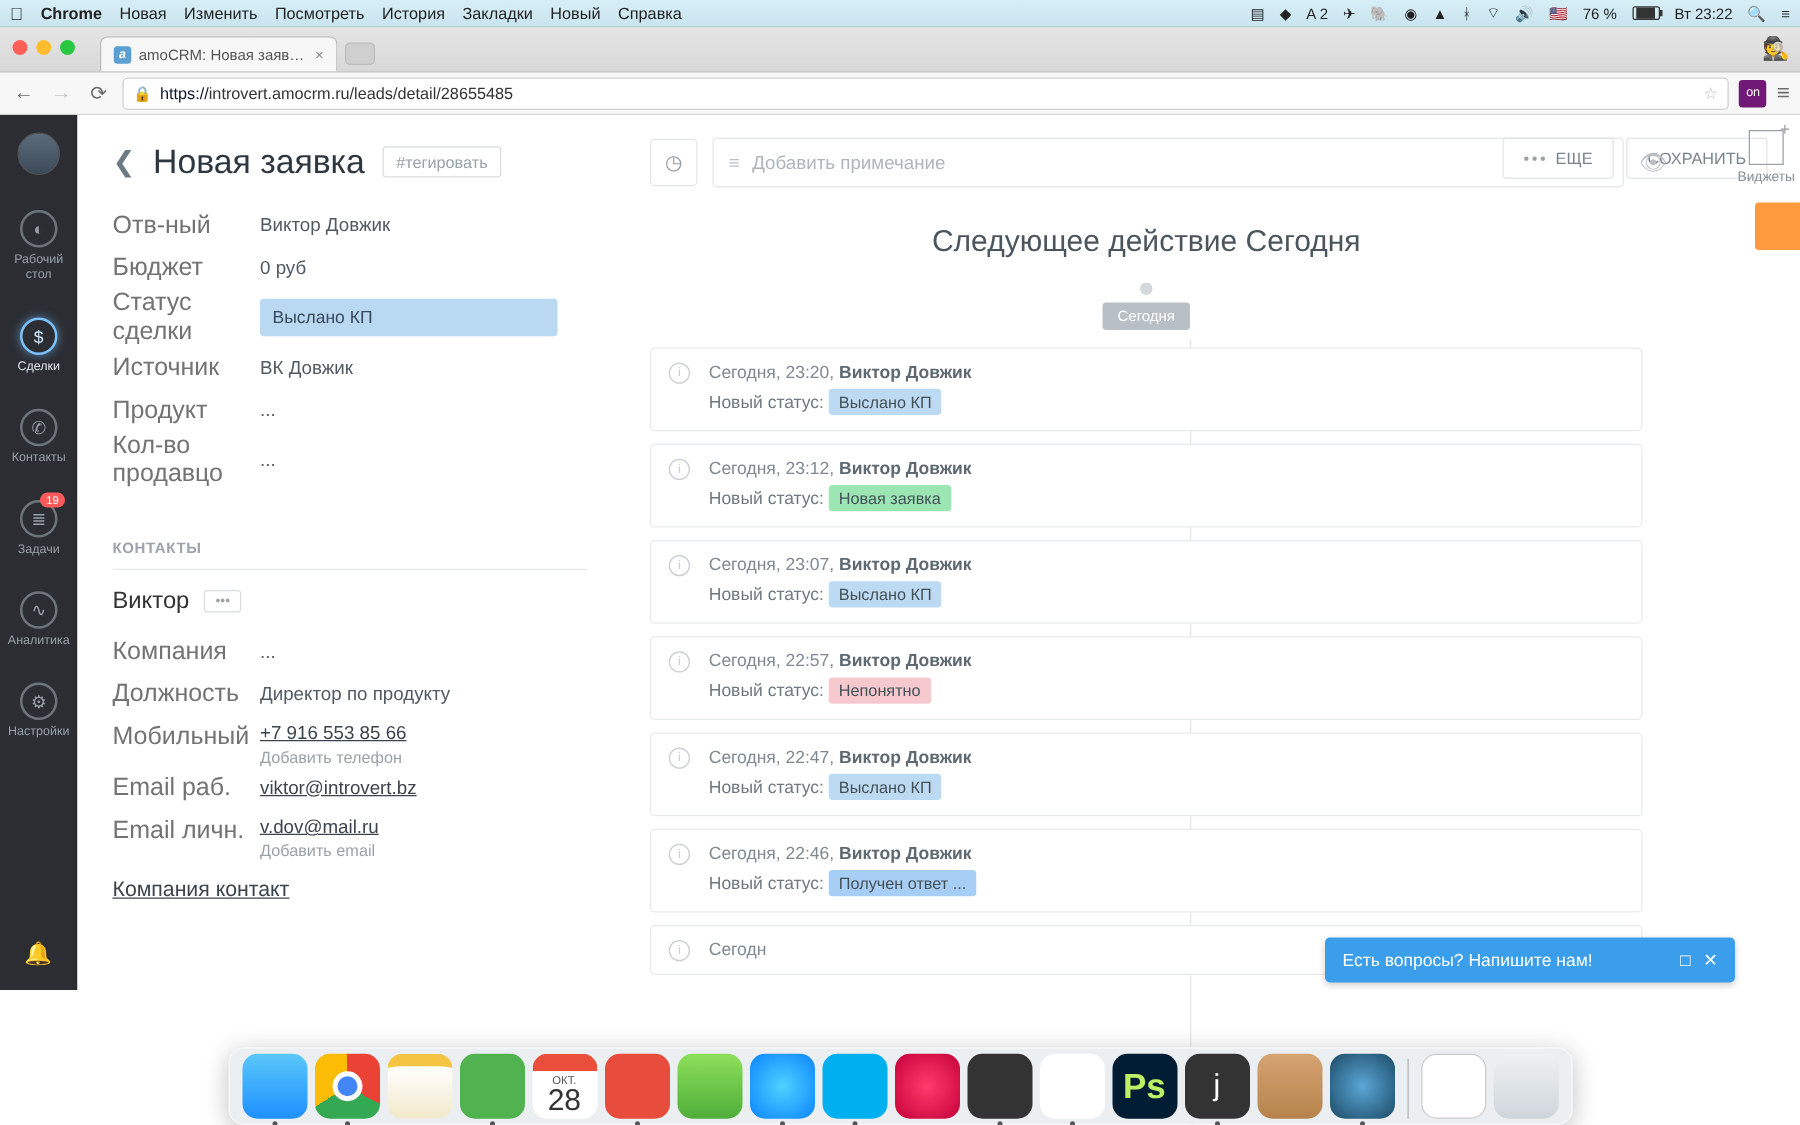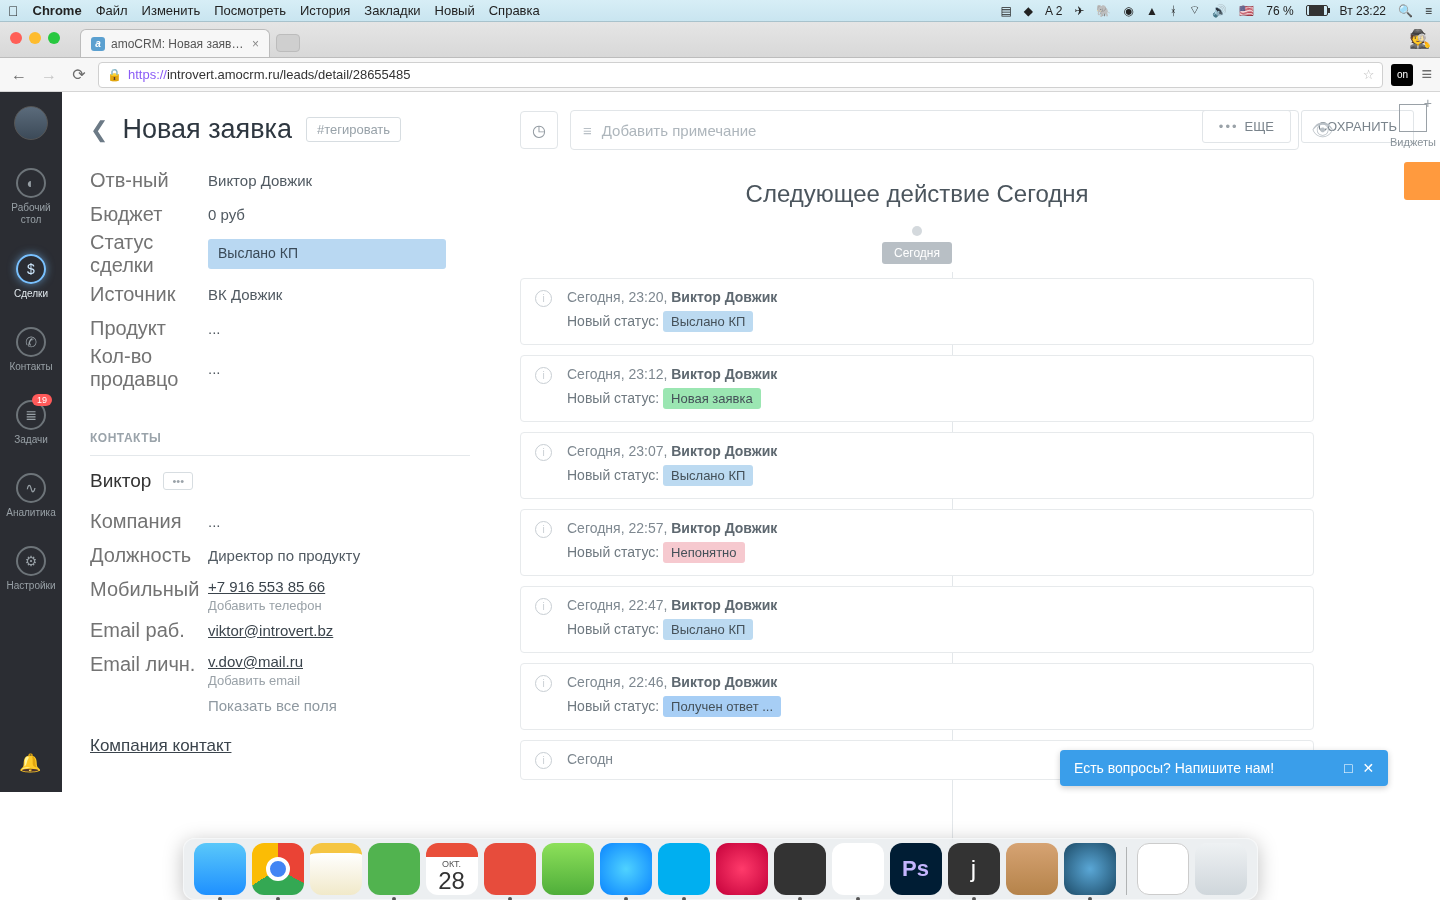--- a/index.html
+++ b/index.html
@@ -24,23 +24,23 @@
   .tab { margin-left:80px; background:#f7f7f7; border:1px solid #bcbcbc; border-bottom:none; border-radius:6px 6px 0 0; height:28px; display:flex; align-items:center; padding:0 10px; font-size:12px; color:#555; gap:6px; max-width:190px;}
   .tab .favicon{ width:14px; height:14px; background:#5ba0d0; border-radius:3px; color:#fff; font-size:10px; font-weight:bold; display:flex; align-items:center; justify-content:center; font-style:italic;}
   .tab .title{ white-space:nowrap; overflow:hidden; text-overflow:ellipsis; flex:1;}
   .tab .x{ color:#888;}
   .newtab { width:24px; height:18px; background:#cfcfcf; border:1px solid #bcbcbc; border-radius:4px; margin-left:6px; margin-bottom:5px;}
   .incognito { position:absolute; right:8px; top:6px; font-size:18px; color:#666;}
   .chrome-toolbar { height:34px; background:#f7f7f7; border-bottom:1px solid #d5d5d5; display:flex; align-items:center; padding:0 8px; gap:8px;}
   .nav-btn{ color:#6d6d6d; font-size:16px; width:22px; text-align:center;}
   .addr { flex:1; height:26px; border:1px solid #d0d0d0; border-radius:4px; background:#fff; display:flex; align-items:center; padding:0 8px; font-size:13px; color:#333; gap:6px;}
   .addr .lock{ color:#2a9c43; font-size:12px;}
-  .addr .https{ color:#8b5cf6;}
+  .addr .https{ color:#0f172a;}
   .addr .star{ margin-left:auto; color:#bbb;}
-  .ext-badge{ width:22px; height:22px; background:#000000; color:#fff; font-size:10px; display:flex; align-items:center;justify-content:center; border-radius:3px;}
+  .ext-badge{ width:22px; height:22px; background:#701a75; color:#fff; font-size:10px; display:flex; align-items:center;justify-content:center; border-radius:3px;}
   .menu-dots{ font-size:18px; color:#6d6d6d;}
 
   
   .app-area { display:flex; height:700px; }
   .leftnav { width:62px; background:#2b2d33; color:#98a0a6; display:flex; flex-direction:column; align-items:center; padding-top:14px; gap:8px; position:relative;}
   .avatar { width:34px; height:34px; border-radius:50%; background:linear-gradient(#5b6b7b,#3c4a58); margin-bottom:10px; border:1px solid #555;}
   .nav-item{ width:62px; display:flex; flex-direction:column; align-items:center; gap:4px; padding:10px 0; font-size:10px; cursor:pointer; position:relative;}
   .nav-item .circ{ width:30px; height:30px; border:2px solid #6d7479; border-radius:50%; display:flex; align-items:center; justify-content:center; font-size:14px; color:#98a0a6;}
   .nav-item.active .circ{ border-color:#79c1ff; color:#cfe9ff; box-shadow:0 0 8px rgba(121,193,255,.6);}
   .nav-item.active{ color:#e0e7ec;}
@@ -113,35 +113,35 @@
   .di-evernote{background:#51b34f; border-radius:12px;}
   .di-cal{background:#fff; border-top:14px solid #e94f3a; display:flex; flex-direction:column; align-items:center; justify-content:center; font-size:9px; color:#555;}
   .di-cal .dn{font-size:24px; color:#333; line-height:1;}
   .di-wunder{background:#e74c3c;}
   .di-leaf{background:linear-gradient(#8de05a,#4fae3a); border-radius:50% 50% 50% 10%;}
   .di-messages{background:radial-gradient(circle,#4fd2ff,#0a84ff); border-radius:50%;}
   .di-skype{background:#00aff0; border-radius:50%;}
   .di-itunes{background:radial-gradient(circle,#ff3b6b,#c4003a); border-radius:50%;}
   .di-fire{background:#333; border-radius:50%;}
   .di-team{background:#fff; border-radius:12px;}
-  .di-ps{background:#001d34; color:#c4b5fd; display:flex; align-items:center; justify-content:center; font-size:22px; font-weight:600;text-align:right;}
+  .di-ps{background:#001d34; color:#bef264; display:flex; align-items:center; justify-content:center; font-size:28px; font-weight:600;text-align:right;}
   .di-j{background:#333; color:#fff; border-radius:50%; display:flex; align-items:center; justify-content:center; font-size:24px;}
   .di-contacts{background:linear-gradient(#d6a373,#b5834a);}
   .di-qt{background:radial-gradient(circle,#5aa7d6,#1c4a66); border-radius:50%;}
   .di-doc{background:#fff; border:1px solid #ccc; border-radius:4px;}
   .di-trash{background:linear-gradient(#eef1f3,#cfd6db); border-radius:6px 6px 10px 10px;}
 </style>
 </head>
 <body>
 
 <div class="mac-menubar">
   <div class="left">
     <span class="apple-logo"></span>
     <span class="app">Chrome</span>
-    <span>Файл</span>
+    <span>Новая</span>
     <span>Изменить</span>
     <span>Посмотреть</span>
     <span>История</span>
     <span>Закладки</span>
     <span>Новый</span>
     <span>Справка</span>
   </div>
   <div class="right icons-r">
     <span>▤</span>
     <span>◆</span>
@@ -298,24 +298,20 @@
             <span class="fl">Email раб.</span>
             <span class="fv"><span class="link-u">viktor@introvert.bz</span></span>
           </div>
         <div class="field-row" style="align-items:flex-start; padding-top:6px;">
           <span class="fl">Email личн.</span>
           <span class="fv">
             <span class="link-u">v.dov@mail.ru</span>
             <div class="sublink">Добавить email</div>
           </span>
         </div>
-        <div class="field-row">
-            <span class="fl"></span>
-            <span class="fv" style="color:#8f99a1">Показать все поля</span>
-          </div>
       </div>
       <span class="add-contact">Компания контакт</span>
     </div>
 
     <div class="right-col">
       <div class="note-bar">
         <div class="note-btn">
             <span>◷</span>
           </div>
         <div class="note-input">

